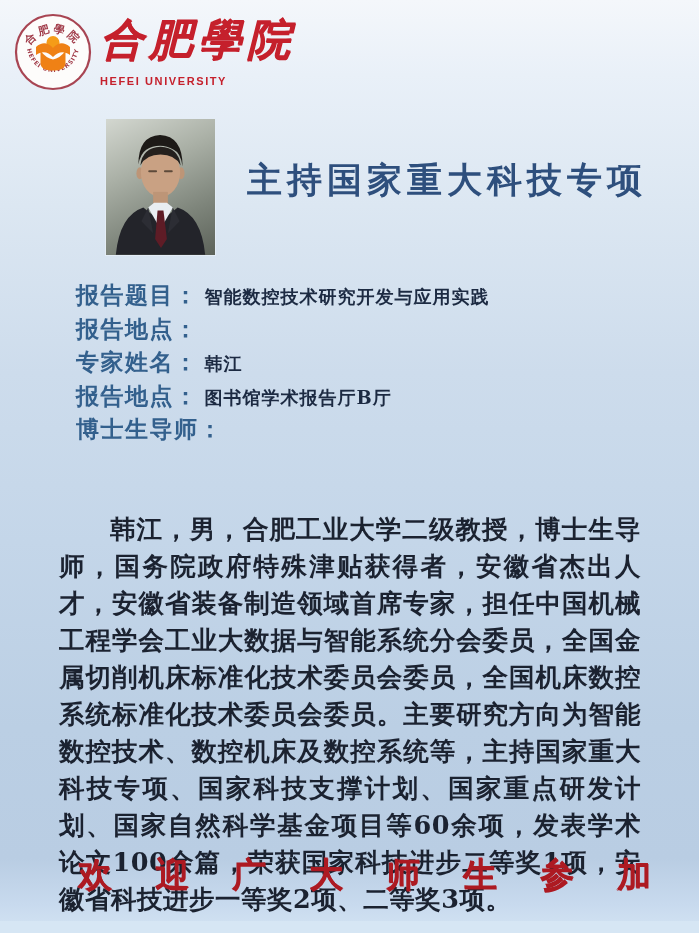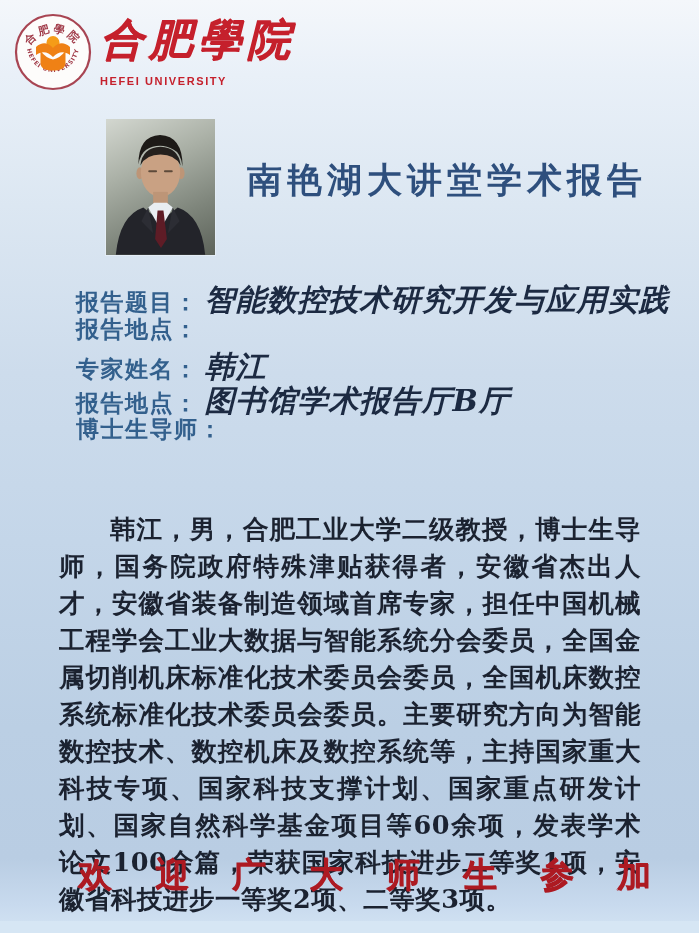--- a/index.html
+++ b/index.html
@@ -75,25 +75,24 @@
   }
   .info-label {
     color: #33608d;
     font-size: 23px;
     font-weight: bold;
     letter-spacing: 1.5px;
     flex: 0 0 auto;
   }
   .info-value {
     color: #1c2a42;
-    font-size: 30px;
+    font-size: 18px;
     font-weight: bold;
     letter-spacing: 1px;
     margin-left: 6px;
-    font-style: italic;
   }
   
   .bio {
     position: absolute; left: 59px; top: 511px;
     width: 582px;
     color: #1b2230;
     font-size: 25.5px;
     font-weight: bold;
     line-height: 37px;
     text-align: justify;
@@ -169,21 +168,21 @@
         <path d="M10,138 Q14,98 38,90 L55.5,104 L73,90 Q97,98 101,138 Z" fill="#23242a"></path>
 
         <path d="M43,90 L55.5,112 L68,90 L62,85 L49,85 Z" fill="#e9eef2"></path>
 
         <path d="M52.5,93 L58.5,93 L62,122 L56,131 L50,122 Z" fill="#5e1c26"></path>
 
         <path d="M43,90 L36,104 L48,116 Z" fill="#2c2d34"></path>
         <path d="M68,90 L75,104 L63,116 Z" fill="#2c2d34"></path>
       </svg>
     </div>
-    <div class="page-title">南艳湖大讲堂学术报告</div>
+    <div class="page-title">主持国家重大科技专项</div>
   </div>
 
   <div class="info">
     <div class="info-row">
       <span class="info-label">报告题目：</span>
       <span class="info-value">智能数控技术研究开发与应用实践</span>
     </div>
     <div class="info-row">
       <span class="info-label">报告地点：</span>
     </div>

